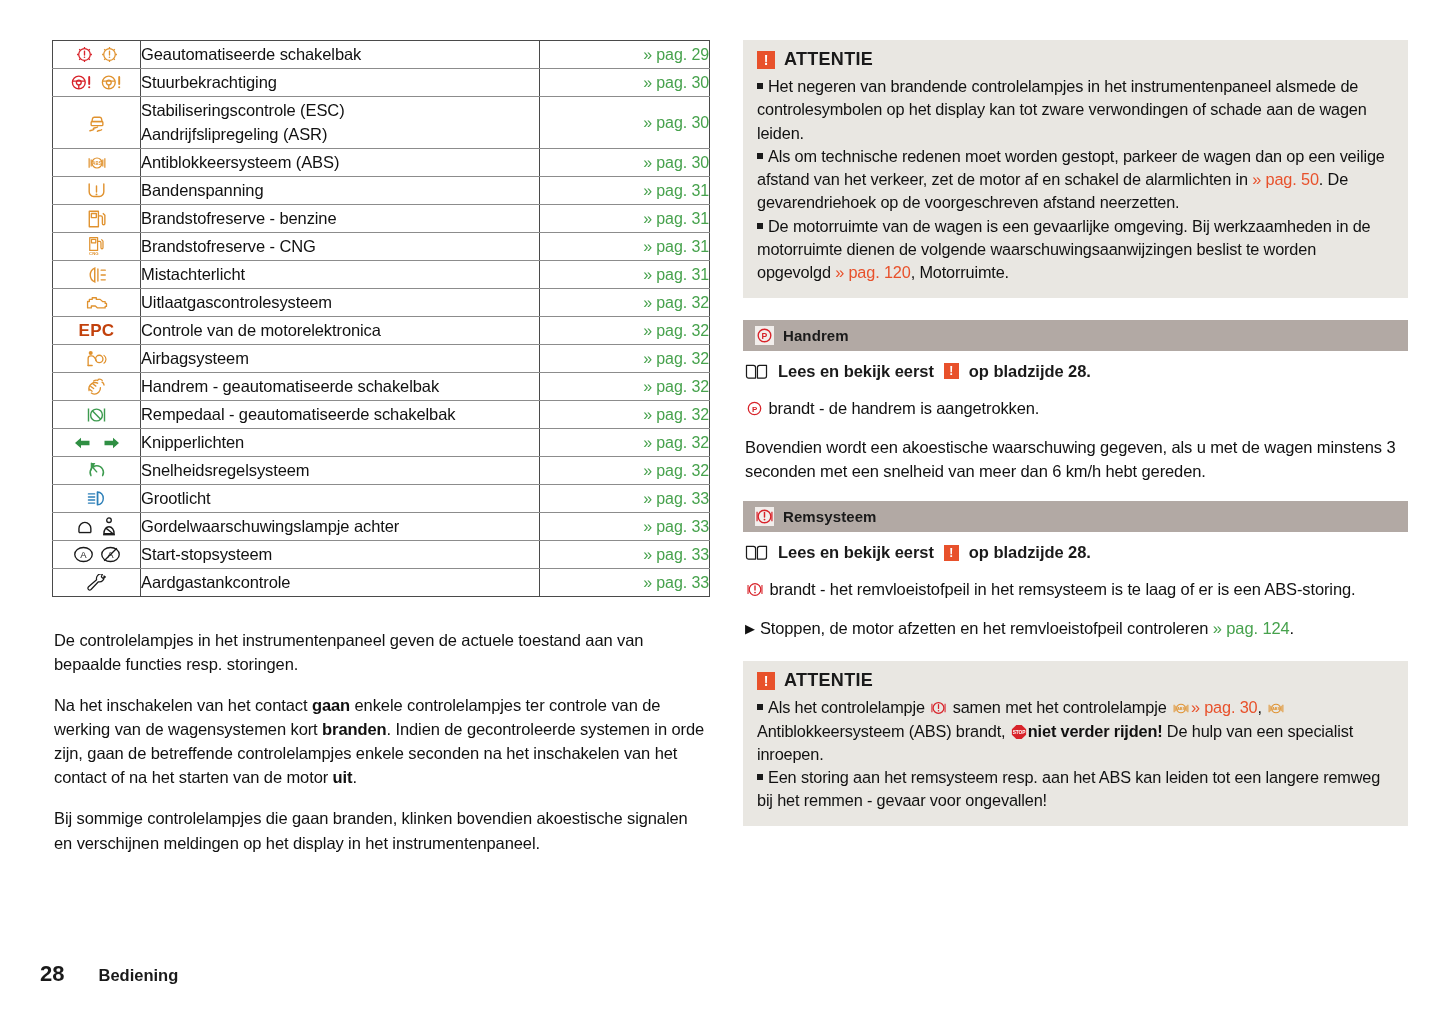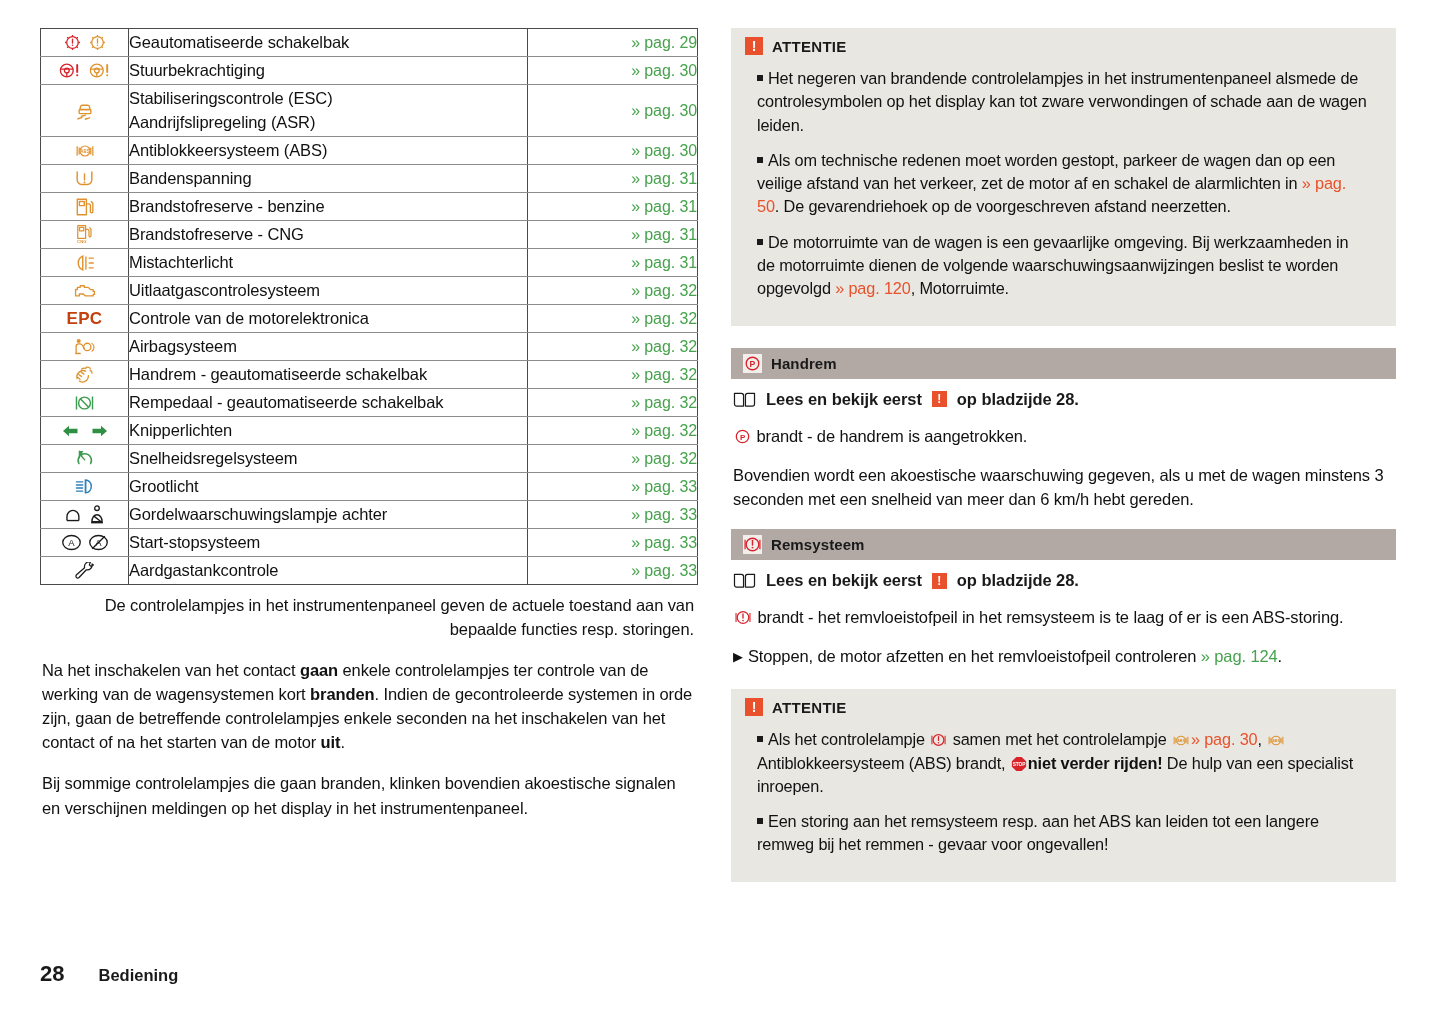--- a/index.html
+++ b/index.html
@@ -8,21 +8,21 @@
     width:1445px; height:1019px;
     background:#ffffff;
     font-family:"Liberation Sans", sans-serif;
     color:#1a1a1a;
     position:relative;
     overflow:hidden;
   }
   .page {
     position:relative;
     width:1237px; height:1019px;
-    padding:0;
+    padding:12px;
   }
   .columns {
     display:flex;
     gap:26px;
     padding:28px 50px 0 40px;
   }
   .col-left { width:665px; flex:0 0 665px; }
   .col-right { width:665px; flex:0 0 665px; }
 
   
@@ -68,53 +68,53 @@
 
   
   .para {
     font-size:16.5px;
     line-height:1.46;
     color:#111;
     margin:17px 0 0 2px;
     letter-spacing:-0.1px;
     max-width:652px;
   }
-  .para.first { margin-top:8px;text-align:right; }
+  .para.first { margin-top:31px; }
   .para b { font-weight:bold; }
 
   
   .attn-box {
     background:#e9e7e2;
     padding:9px 14px 13px 14px;
     margin-bottom:22px;
   }
   .attn-head {
     display:flex; align-items:center; gap:9px;
     margin-bottom:5px;
   }
   .attn-title {
-    font-weight:bold; font-size:15px; letter-spacing:0.3px; color:#1a1a1a;
+    font-weight:bold; font-size:18px; letter-spacing:0.3px; color:#1a1a1a;
   }
   .warn-sq {
     display:inline-block;
     width:18px;height:18px;
     background:#e8512b;
     color:#fff;
     font-weight:bold;
     font-size:14px;
     line-height:18px;
     text-align:center;
     vertical-align:-3px;
   }
   .warn-sq.inline { width:15px; height:16px; font-size:12px; line-height:16px; vertical-align:-2px; }
   .bullet-p {
     font-size:16.3px;
     line-height:1.43;
     color:#111;
-    margin:12px;
+    margin:0;
     letter-spacing:-0.15px;
     text-indent:0;
   }
   .sq { display:inline-block; width:6px;height:6px;background:#1a1a1a; vertical-align:3px; margin-right:5px; }
   .ref-orange { color:#e8512b; }
   .ref-green { color:#47a24d; }
   .ital { }
 
   .sec-head {
     background:#b2a9a4;

